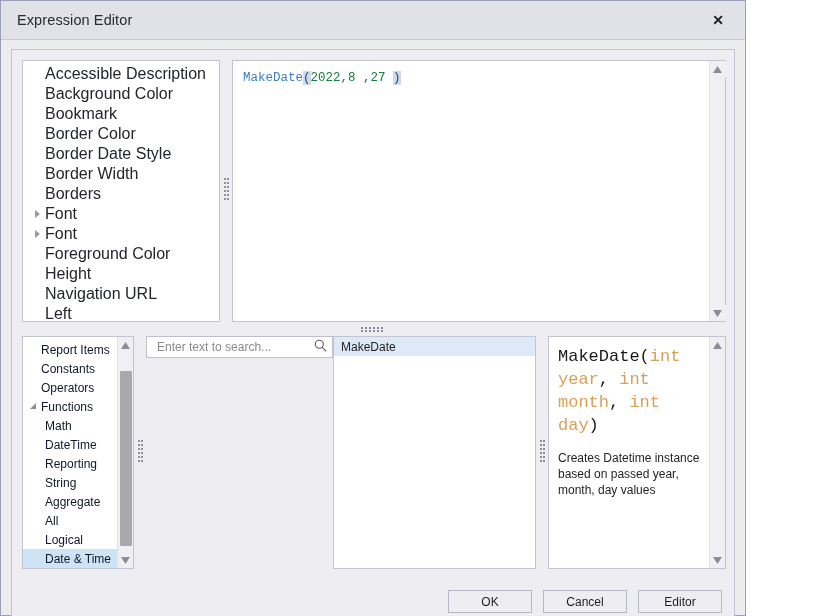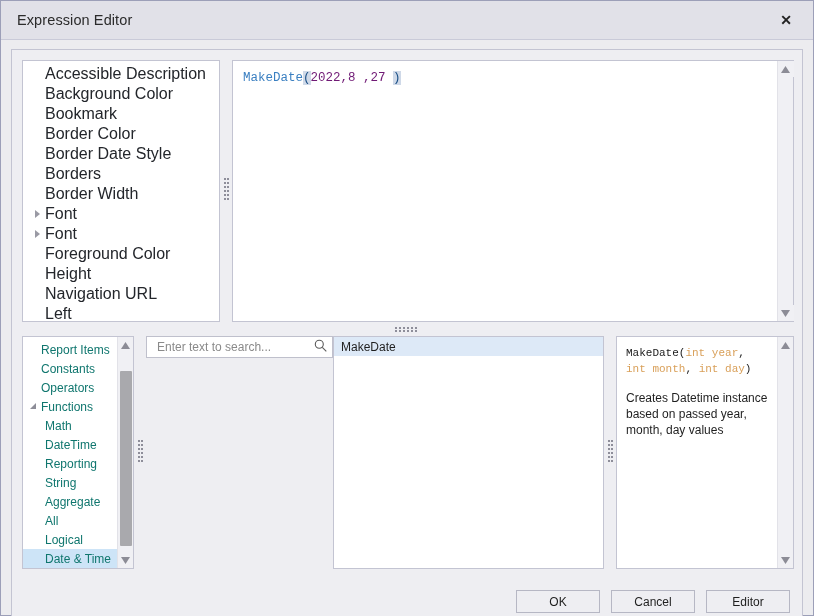--- a/index.html
+++ b/index.html
@@ -9,21 +9,21 @@
     font-family: "Liberation Sans", sans-serif;
     font-size: 12px;
     overflow: hidden;
     background: #ffffff;
   }
 
   
   .window {
     position: absolute;
     left: 0; top: 0;
-    width: 814px; height: 616px;
+    width: 746px; height: 616px;
     background: #ececeF;
     border: 1px solid #9c9fb8;
     display: flex;
     flex-direction: column;
   }
 
   .titlebar {
     height: 39px;
     min-height: 39px;
     background: #e1e1e8;
@@ -124,21 +124,21 @@
     flex: 1;
     padding: 9px 8px 0 10px;
     font-family: "Liberation Mono", monospace;
     font-size: 12.5px;
     line-height: 16px;
     color: #1a1a1a;
     white-space: pre;
     overflow: hidden;
   }
   .tok-fn   { color: #3a7fc1; }
-  .tok-num  { color: #701a75; }
+  .tok-num  { color: #15803d; }
   .tok-sel  { background: #cfd9e8; color: #1a4f86; }
 
   
   .sbar-v {
     width: 16px; min-width: 16px;
     background: #f0f0f4;
     border-left: 1px solid #e2e2e8;
     display: flex;
     flex-direction: column;
     align-items: center;
@@ -181,21 +181,21 @@
   .tree-inner {
     flex: 1;
     padding-top: 3px;
     overflow: hidden;
   }
   .tree-row {
     height: 19px;
     display: flex;
     align-items: center;
     font-size: 12px;
-    color: #0f766e;
+    color: #0f172a;
     white-space: nowrap;
     cursor: default;
   }
   .tree-row .tw {
     width: 14px; min-width: 14px;
     display: flex; align-items: center; justify-content: center;
   }
   .tree-row.lvl0 { padding-left: 4px; }
   .tree-row.lvl1 { padding-left: 22px; }
   .tree-row.selected { background: #cde4f7; align-items: center; }
@@ -250,22 +250,22 @@
     display: flex;
     overflow: hidden;
   }
   .desc-inner {
     flex: 1;
     padding: 8px 6px 0 9px;
     overflow: hidden;
   }
   .sig {
     font-family: "Liberation Mono", monospace;
-    font-size: 11px;
-    line-height: 16px;
+    font-size: 17px;
+    line-height: 23px;
     color: #1a1a1a;
     word-wrap: break-word;
   }
   .sig .ptype { color: #d9a05a; }
   .desc-body {
     margin-top: 13px;
     font-size: 12px;
     line-height: 16px;
     color: #1f1f1f;
   }
@@ -323,25 +323,25 @@
             <div class="prop-row">
               <span class="twisty"></span>
               <span class="plabel">Border Color</span>
             </div>
             <div class="prop-row">
               <span class="twisty"></span>
               <span class="plabel">Border Date Style</span>
             </div>
             <div class="prop-row">
               <span class="twisty"></span>
+              <span class="plabel">Border Width</span>
+            </div>
+            <div class="prop-row">
+              <span class="twisty"></span>
               <span class="plabel">Borders</span>
-            </div>
-            <div class="prop-row">
-              <span class="twisty"></span>
-              <span class="plabel">Border Width</span>
             </div>
             <div class="prop-row">
               <span class="twisty">
                 <svg width="7" height="8" viewBox="0 0 7 8">
                   <polygon points="1,0 6,4 1,8" fill="#9a9aa4"></polygon>
                 </svg>
               </span>
               <span class="plabel">Font</span>
             </div>
             <div class="prop-row">

